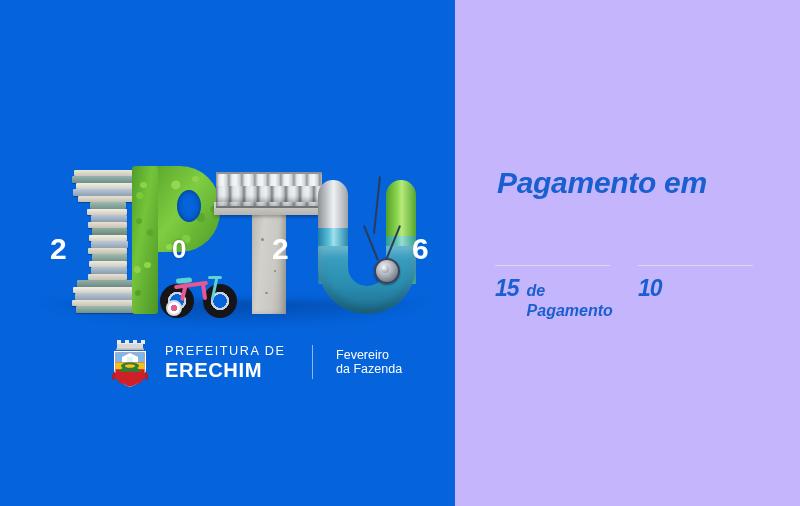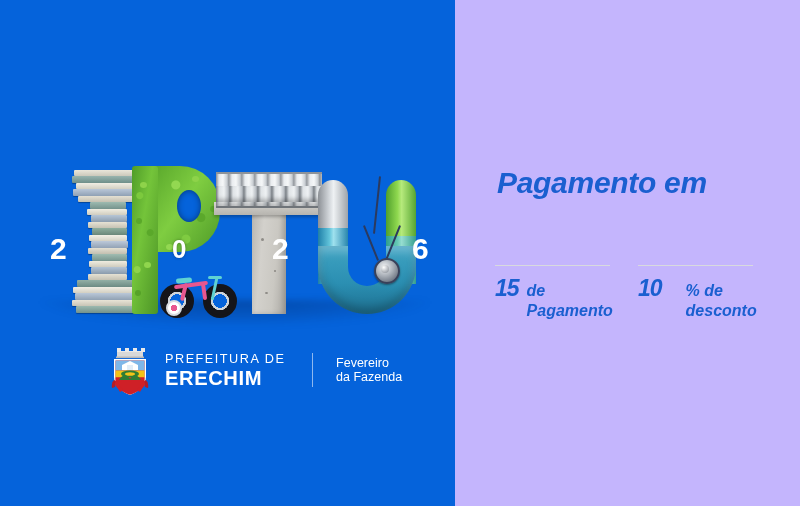--- a/index.html
+++ b/index.html
@@ -295,21 +295,21 @@
     width: 12px; height: 12px;
     border-radius: 50%;
     border: 2px solid #d8dce1;
     background: radial-gradient(circle, #e8578f 0 40%, #ffffff 41%);
   }
 
   
   .logo-lockup {
     position: absolute;
     left: 108px;
-    top: 344px;
+    top: 336px;
     display: flex;
     align-items: center;
     gap: 13px;
   }
   .crest {
     position: relative;
     width: 44px;
     height: 52px;
     flex: none;
   }
@@ -561,22 +561,18 @@
       <div class="fact fact-a">
         <span class="fact-num">15</span>
         <span class="fact-sub">
           <span>de</span><br>
           <span>Pagamento</span>
         </span>
       </div>
 
       <div class="fact fact-b">
         <span class="fact-num">10</span>
-        <span class="fact-sub">
-          <span>% de</span><br>
-          <span>desconto</span>
-        </span>
       </div>
 
     </div>
   </div>
 
 </div>
 
 </body></html>

